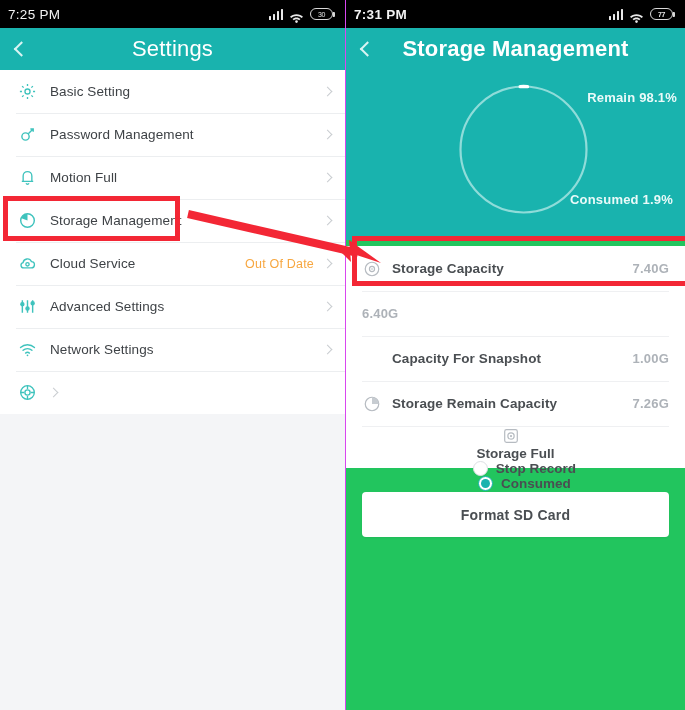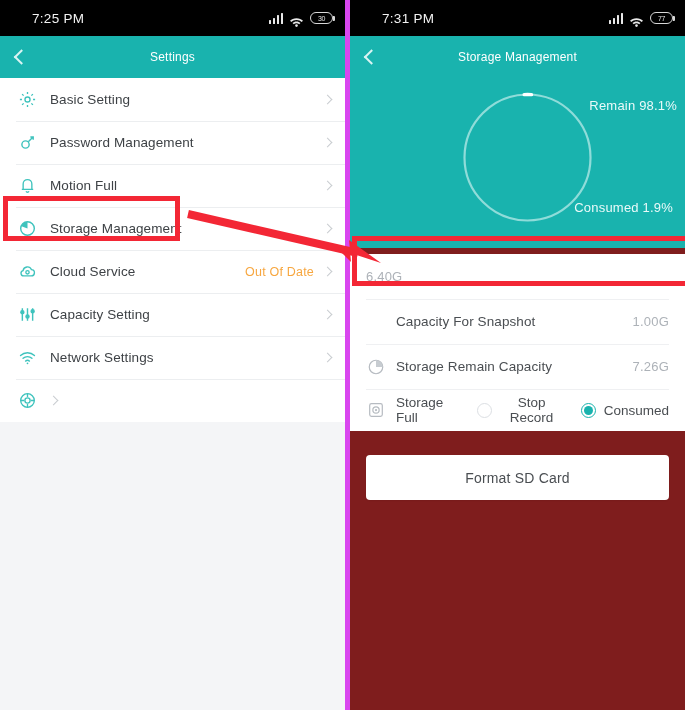--- a/index.html
+++ b/index.html
@@ -5,27 +5,27 @@
   * { margin:0; padding:0; box-sizing:border-box; }
   html,body {
     width:685px; height:710px;
     font-family:"Liberation Sans", sans-serif;
     background:#ffffff;
     overflow:hidden;
   }
   .screens { position:relative; width:685px; height:710px; display:flex; }
   .phone { position:relative; height:710px; overflow:hidden; }
   .phone.left  { width:345px; background:#f4f5f7; }
-  .phone.right { width:340px; background:#7f1d1d; border-left:5px solid #d946ef; }
+  .phone.right { width:340px; background:#22c55e; border-left:1px solid #d946ef;font-weight:bold; }
 
   
   .statusbar {
-    height:36px; background:#000; color:#fff;
+    height:28px; background:#000; color:#fff;
     display:flex; align-items:center; justify-content:space-between;
-    padding:0 12px 0 32px;
+    padding:0 12px 0 8px;
     text-align:center;
   }
   .status-time { font-size:13.5px; letter-spacing:.3px; color:#f2f2f2; }
   .status-icons { display:flex; align-items:center; gap:6px; }
   .sig { display:flex; align-items:flex-end; gap:1.5px; height:11px; }
   .sig i { width:2.5px; background:#e8e8e8; display:block; border-radius:.5px; }
   .sig i:nth-child(1){height:4px;} .sig i:nth-child(2){height:6px;}
   .sig i:nth-child(3){height:8.5px;} .sig i:nth-child(4){height:11px;}
   .wifi { position:relative; width:15px; height:11px; }
   .batt {
@@ -36,21 +36,21 @@
     content:""; position:absolute; right:-3.4px; top:3.3px;
     width:2.2px; height:5px; background:#d8d8d8; border-radius:0 1px 1px 0;
   }
   .batt span { font-size:7px; color:#e2e2e2; line-height:1; letter-spacing:-.3px; }
 
   
   .appbar {
     height:42px; background:#19b3ae; position:relative;
     display:flex; align-items:center; justify-content:center;
   }
-  .appbar-title { color:#fff; font-size:12px; letter-spacing:.2px; }
+  .appbar-title { color:#fff; font-size:22px; letter-spacing:.2px; }
   .back-chevron {
     position:absolute; left:16px; top:50%; transform:translateY(-50%);
     width:11px; height:11px; border-left:2px solid #eafaf9; border-bottom:2px solid #eafaf9;
     transform:translateY(-50%) rotate(45deg); opacity:.92;
   }
 
   
   .list { background:#bef264; }
   .row {
     height:43px; display:flex; align-items:center; padding:0 14px 0 16px;
@@ -77,21 +77,21 @@
     height:45px; display:flex; align-items:center; padding:0 16px; position:relative; background:#fff;
   }
   .crow + .crow:before {
     content:""; position:absolute; left:16px; right:16px; top:0; height:1px; background:#eff0f2;
   }
   .crow-ico { width:20px; height:20px; flex:none; margin-right:10px; display:flex; align-items:center; justify-content:center; }
   .crow-label { font-size:13.5px; color:#4a4e52; flex:1; letter-spacing:.1px; }
   .crow-value { font-size:13px; color:#adb2b8; letter-spacing:.2px; }
   .crow.indent .crow-label { padding-left:30px; }
 
-  .radio-row { height:42px; display:flex; align-items:center; padding:0 16px; position:relative; background:#fff; }
+  .radio-row { height:42px; display:flex; align-items:center; padding:0 16px; position:relative; background:#fff;flex-direction:column; }
   .radio-row:before { content:""; position:absolute; left:16px; right:16px; top:0; height:1px; background:#eff0f2; }
   .radio-opt { display:flex; align-items:center; margin-left:18px;text-align:center; }
   .radio {
     width:15px; height:15px; border-radius:50%; border:1.5px solid #dcdfe3;
     background:#fff; flex:none; margin-right:8px;
   }
   .radio.on { border:1.5px solid #19b3ae; background:#fff; position:relative; }
   .radio.on:after {
     content:""; position:absolute; left:2px; top:2px; width:9px; height:9px;
     border-radius:50%; background:#19b3ae;
@@ -204,21 +204,21 @@
 
       <div class="row">
         <span class="row-ico">
           <svg width="19" height="19" viewBox="0 0 24 24" stroke="#3fc3bd" stroke-width="1.8" fill="none">
               <path d="M5.5 4v16M12 4v16M18.5 4v16"></path>
               <circle cx="5.5" cy="9" r="1.9" fill="#3fc3bd"></circle>
               <circle cx="12" cy="14.5" r="1.9" fill="#3fc3bd"></circle>
               <circle cx="18.5" cy="8" r="1.9" fill="#3fc3bd"></circle>
             </svg>
         </span>
-        <span class="row-label">Capacity Setting</span>
+        <span class="row-label">Advanced Settings</span>
         <span class="chev"></span>
       </div>
 
       <div class="row">
         <span class="row-ico">
           <svg width="19" height="19" viewBox="0 0 24 24" fill="none" stroke="#3fc3bd" stroke-width="1.8" stroke-linecap="round">
               <path d="M3.2 9.4a13 13 0 0 1 17.6 0"></path>
               <path d="M6.4 13a8.4 8.4 0 0 1 11.2 0"></path>
               <path d="M9.6 16.5a4 4 0 0 1 4.8 0"></path>
               <circle cx="12" cy="19.4" r="1.1" fill="#3fc3bd" stroke="none"></circle>
@@ -277,20 +277,31 @@
           <circle cx="67.5" cy="67.5" r="63" fill="none" stroke="#8fdcd9" stroke-width="2.2"></circle>
           <circle cx="67.5" cy="67.5" r="63" fill="none" stroke="#ffffff" stroke-width="3.4" stroke-linecap="round" stroke-dasharray="7.5 388" stroke-dashoffset="-293"></circle>
         </svg>
       </div>
       <span class="legend remain">Remain 98.1%</span>
       <span class="legend consumed">Consumed 1.9%</span>
     </div>
 
     <div class="card">
 
+      <div class="crow">
+        <span class="crow-ico">
+          <svg width="18" height="18" viewBox="0 0 24 24" fill="none" stroke="#b6bbc1" stroke-width="1.6">
+              <circle cx="12" cy="12" r="9"></circle>
+              <circle cx="12" cy="12" r="3.4"></circle>
+              <circle cx="12" cy="12" r="1.1" fill="#b6bbc1" stroke="none"></circle>
+            </svg>
+        </span>
+        <span class="crow-label">Storage Capacity</span>
+        <span class="crow-value">7.40G</span>
+      </div>
 
       <div class="crow indent">
         <span class="crow-value">6.40G</span>
       </div>
 
       <div class="crow indent">
         <span class="crow-label">Capacity For Snapshot</span>
         <span class="crow-value">1.00G</span>
       </div>
 

